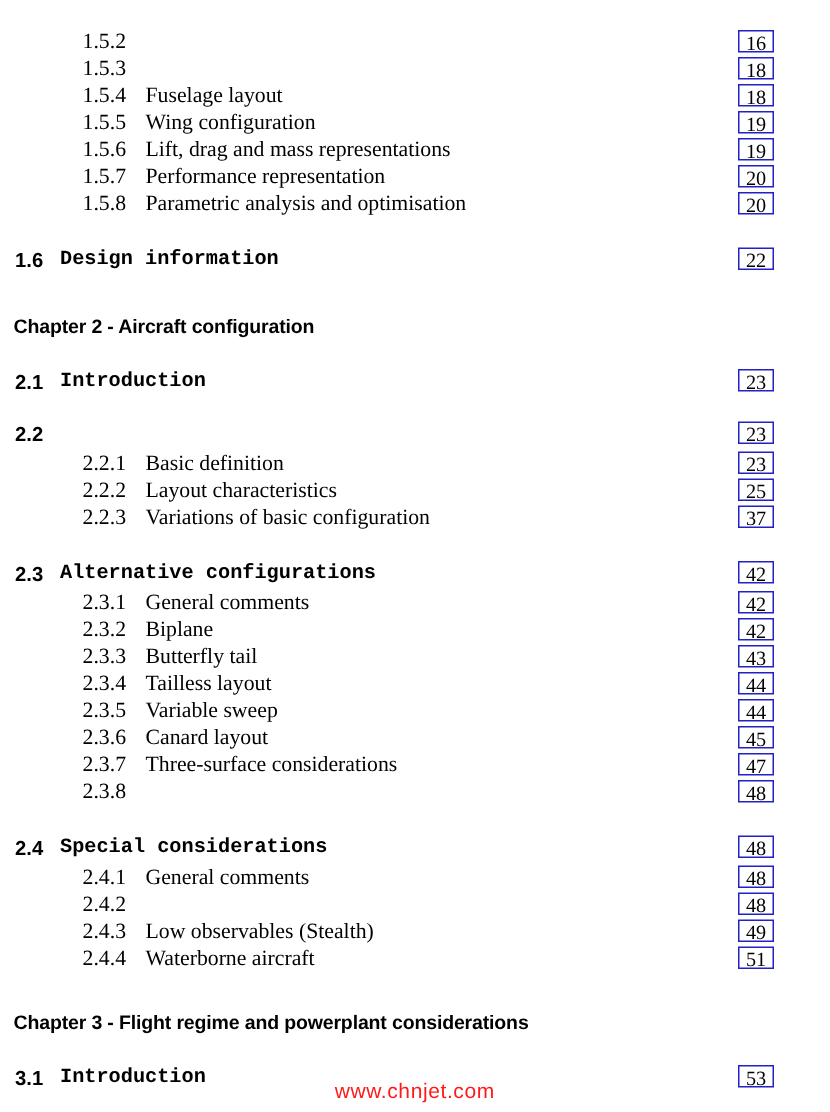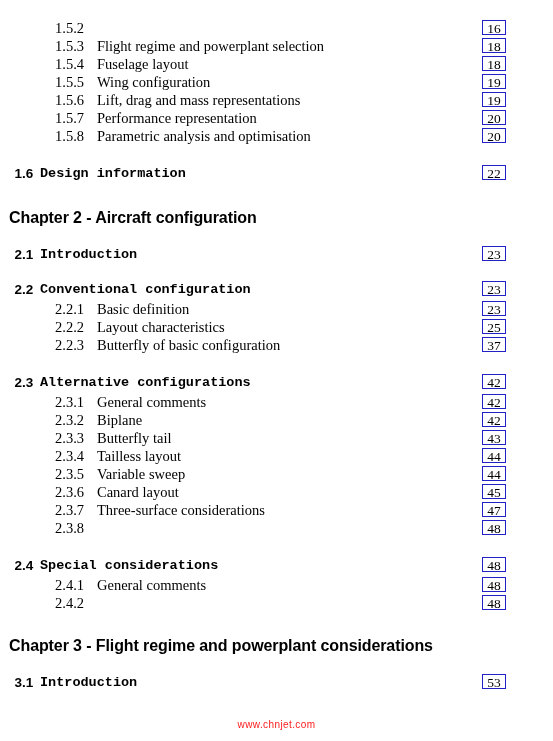--- a/index.html
+++ b/index.html
@@ -62,48 +62,48 @@
     font-weight: bold;
     font-size: 13.5px;
     height: 21px;
     line-height: 21px;
   }
   .row.sec .num {
     position: absolute;
     left: 10px;
     top: 0;
     width: 28px;
-    text-align: center;
+    text-align: left;
   }
   .row.sec .ttl {
     position: absolute;
     left: 40px;
     top: 0;
     font-family: Liberation Mono, monospace;
   }
 
   
   .row.chapter {
     font-family: "Liberation Sans", "DejaVu Sans", sans-serif;
     font-weight: bold;
-    font-size: 16px;
+    font-size: 13px;
     height: 24px;
     line-height: 24px;
   }
   .row.chapter .ttl {
     position: absolute;
     left: 9px;
     top: 0;
     letter-spacing: -0.1px;
   }
 
   
   .pg {
     position: absolute;
-    left: 482px;
+    left: 492px;
     top: 1px;
     width: 24px;
     height: 15px;
     line-height: 15px;
     box-sizing: border-box;
     border: 1px solid #2121c6;
     font-family: "Liberation Serif", "DejaVu Serif", serif;
     font-weight: normal;
     font-size: 13.5px;
     color: #000000;
@@ -117,37 +117,36 @@
   .pad-top { display: block; height: 19px; }
 
   
   #watermark {
     position: absolute;
     left: 0;
     top: 719px;
     width: 553px;
     text-align: center;
     font-family: "Liberation Sans", "DejaVu Sans", sans-serif;
-    font-size: 10px;
+    font-size: 14px;
     color: #ff1a1a;
     letter-spacing: 0.4px;
   }
 </style>
 </head>
 <body>
 
 <div id="toc">
     <span class="pad-top"></span>
     <div class="row sub">
       <span class="num">1.5.2</span>
       <span class="pg">16</span>
     </div>
     <div class="row sub">
       <span class="num">1.5.3</span>
-      <span class="ttl"> Flight regime and powerplant selection</span>
       <span class="pg">18</span>
     </div>
     <div class="row sub">
       <span class="num">1.5.4</span>
       <span class="ttl">Fuselage layout</span>
       <span class="pg">18</span>
     </div>
     <div class="row sub">
       <span class="num">1.5.5</span>
       <span class="ttl">Wing configuration</span>
@@ -180,36 +179,35 @@
     </div>
     <span class="gap-m"></span>
     <div class="row sec">
       <span class="num">2.1</span>
       <span class="ttl">Introduction</span>
       <span class="pg">23</span>
     </div>
     <span class="gap-m"></span>
     <div class="row sec">
       <span class="num">2.2</span>
-      <span class="ttl">Conventional configuration</span>
       <span class="pg">23</span>
     </div>
     <div class="row sub">
       <span class="num">2.2.1</span>
       <span class="ttl">Basic definition</span>
       <span class="pg">23</span>
     </div>
     <div class="row sub">
       <span class="num">2.2.2</span>
       <span class="ttl">Layout characteristics</span>
       <span class="pg">25</span>
     </div>
     <div class="row sub">
       <span class="num">2.2.3</span>
-      <span class="ttl">Butterfly of basic configuration</span>
+      <span class="ttl">Variations of basic configuration</span>
       <span class="pg">37</span>
     </div>
     <span class="gap-l"></span>
     <div class="row sec">
       <span class="num">2.3</span>
       <span class="ttl">Alternative configurations</span>
       <span class="pg">42</span>
     </div>
     <div class="row sub">
       <span class="num">2.3.1</span>
@@ -258,20 +256,30 @@
     </div>
     <div class="row sub">
       <span class="num">2.4.1</span>
       <span class="ttl">General comments</span>
       <span class="pg">48</span>
     </div>
     <div class="row sub">
       <span class="num">2.4.2</span>
       <span class="pg">48</span>
     </div>
+    <div class="row sub">
+      <span class="num">2.4.3</span>
+      <span class="ttl">Low observables (Stealth)</span>
+      <span class="pg">49</span>
+    </div>
+    <div class="row sub">
+      <span class="num">2.4.4</span>
+      <span class="ttl">Waterborne aircraft</span>
+      <span class="pg">51</span>
+    </div>
     <span class="gap-xl"></span>
     <div class="row chapter">
       <span class="ttl">Chapter 3 - Flight regime and powerplant considerations</span>
     </div>
     <span class="gap-m"></span>
     <div class="row sec">
       <span class="num">3.1</span>
       <span class="ttl">Introduction</span>
       <span class="pg">53</span>
     </div>

